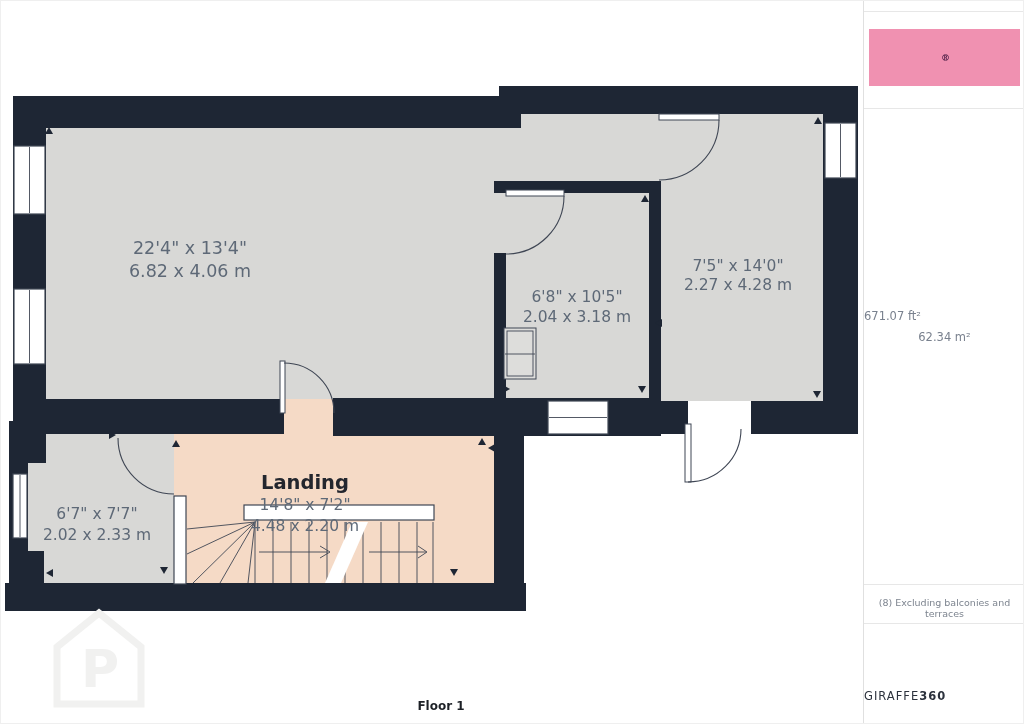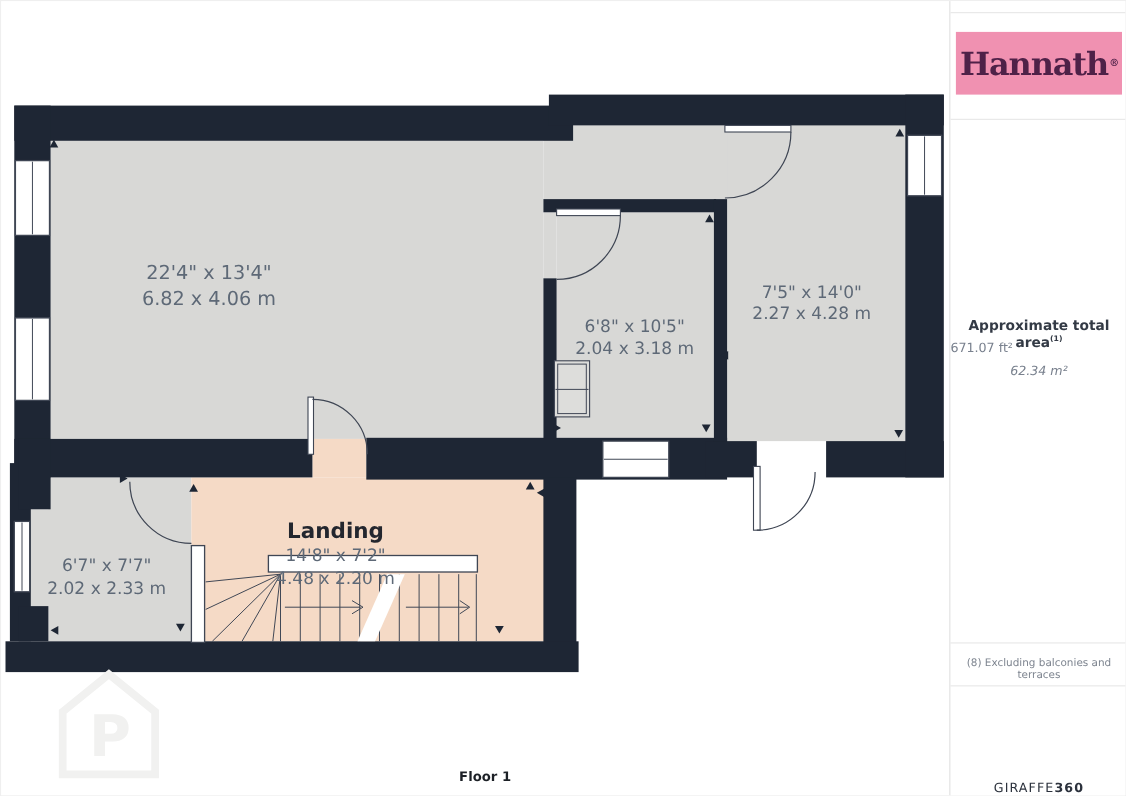--- a/index.html
+++ b/index.html
@@ -29,25 +29,25 @@
   .hairline{position:absolute;left:0;width:100%;height:1px;background:#e7e7e7;}
   .logo{position:absolute;left:5px;top:28px;width:151px;height:57px;background:#f091b1;
         display:flex;align-items:center;justify-content:center;
         font-family:"DejaVu Serif","Liberation Serif",serif;font-weight:bold;
         font-size:29px;color:#4f2148;letter-spacing:-1px;}
   .logo sup{font-size:9px;margin-left:1px;}
   .areaTitle{position:absolute;top:287px;width:100%;text-align:center;
              font-size:12.5px;font-weight:bold;color:#333a45;}
   .areaTitle sup{font-size:7px;}
   .areaVal1{position:absolute;top:308px;width:100%;text-align:left;font-size:11.5px;color:#79818e;}
-  .areaVal2{position:absolute;top:329px;width:100%;text-align:center;font-size:11.5px;color:#79818e;font-style:italic;}
+  .areaVal2{position:absolute;top:329px;width:100%;text-align:center;font-size:11.5px;color:#79818e;}
   .footnote{position:absolute;top:596px;width:100%;text-align:center;font-size:9.5px;color:#7d848f;}
   .disclaimer{position:absolute;top:632px;left:6px;width:150px;text-align:center;
               font-size:9.5px;line-height:13px;color:#7d848f;}
-  .brand{position:absolute;top:708px;width:100%;text-align:center;font-size:11.5px;
+  .brand{position:absolute;top:688px;width:100%;font-size:11.5px;
          color:#2c323d;letter-spacing:1px;}
   .brand .b{font-weight:bold;}
 </style>
 </head>
 <body>
 
 <div class="page">
 
   <svg class="plan" width="862" height="724" viewBox="0 0 862 724">
 
@@ -157,28 +157,24 @@
       <text class="dim" x="304" y="530">4.48 x 2.20 m</text>
       <text class="dim" x="96" y="518">6'7" x 7'7"</text>
       <text class="dim" x="96" y="539">2.02 x 2.33 m</text>
       <text class="floorlbl" x="440" y="709">Floor 1</text>
     </g>
   </svg>
 
   <aside class="sidebar">
     <div class="hairline" style="top:10px"></div>
     <div class="logo">
-      <span>Hannath</span>
         <sup>®</sup>
     </div>
     <div class="hairline" style="top:107px"></div>
 
-    <div class="areaTitle">
-      <span>Approximate total area</span><sup>(1)</sup>
-    </div>
     <div class="areaVal1">671.07 ft²</div>
     <div class="areaVal2">62.34 m²</div>
 
     <div class="hairline" style="top:583px"></div>
     <div class="footnote">(8) Excluding balconies and terraces</div>
     <div class="hairline" style="top:622px"></div>
     <div class="brand">
       <span>GIRAFFE</span><span class="b">360</span>
     </div>
   </aside>

